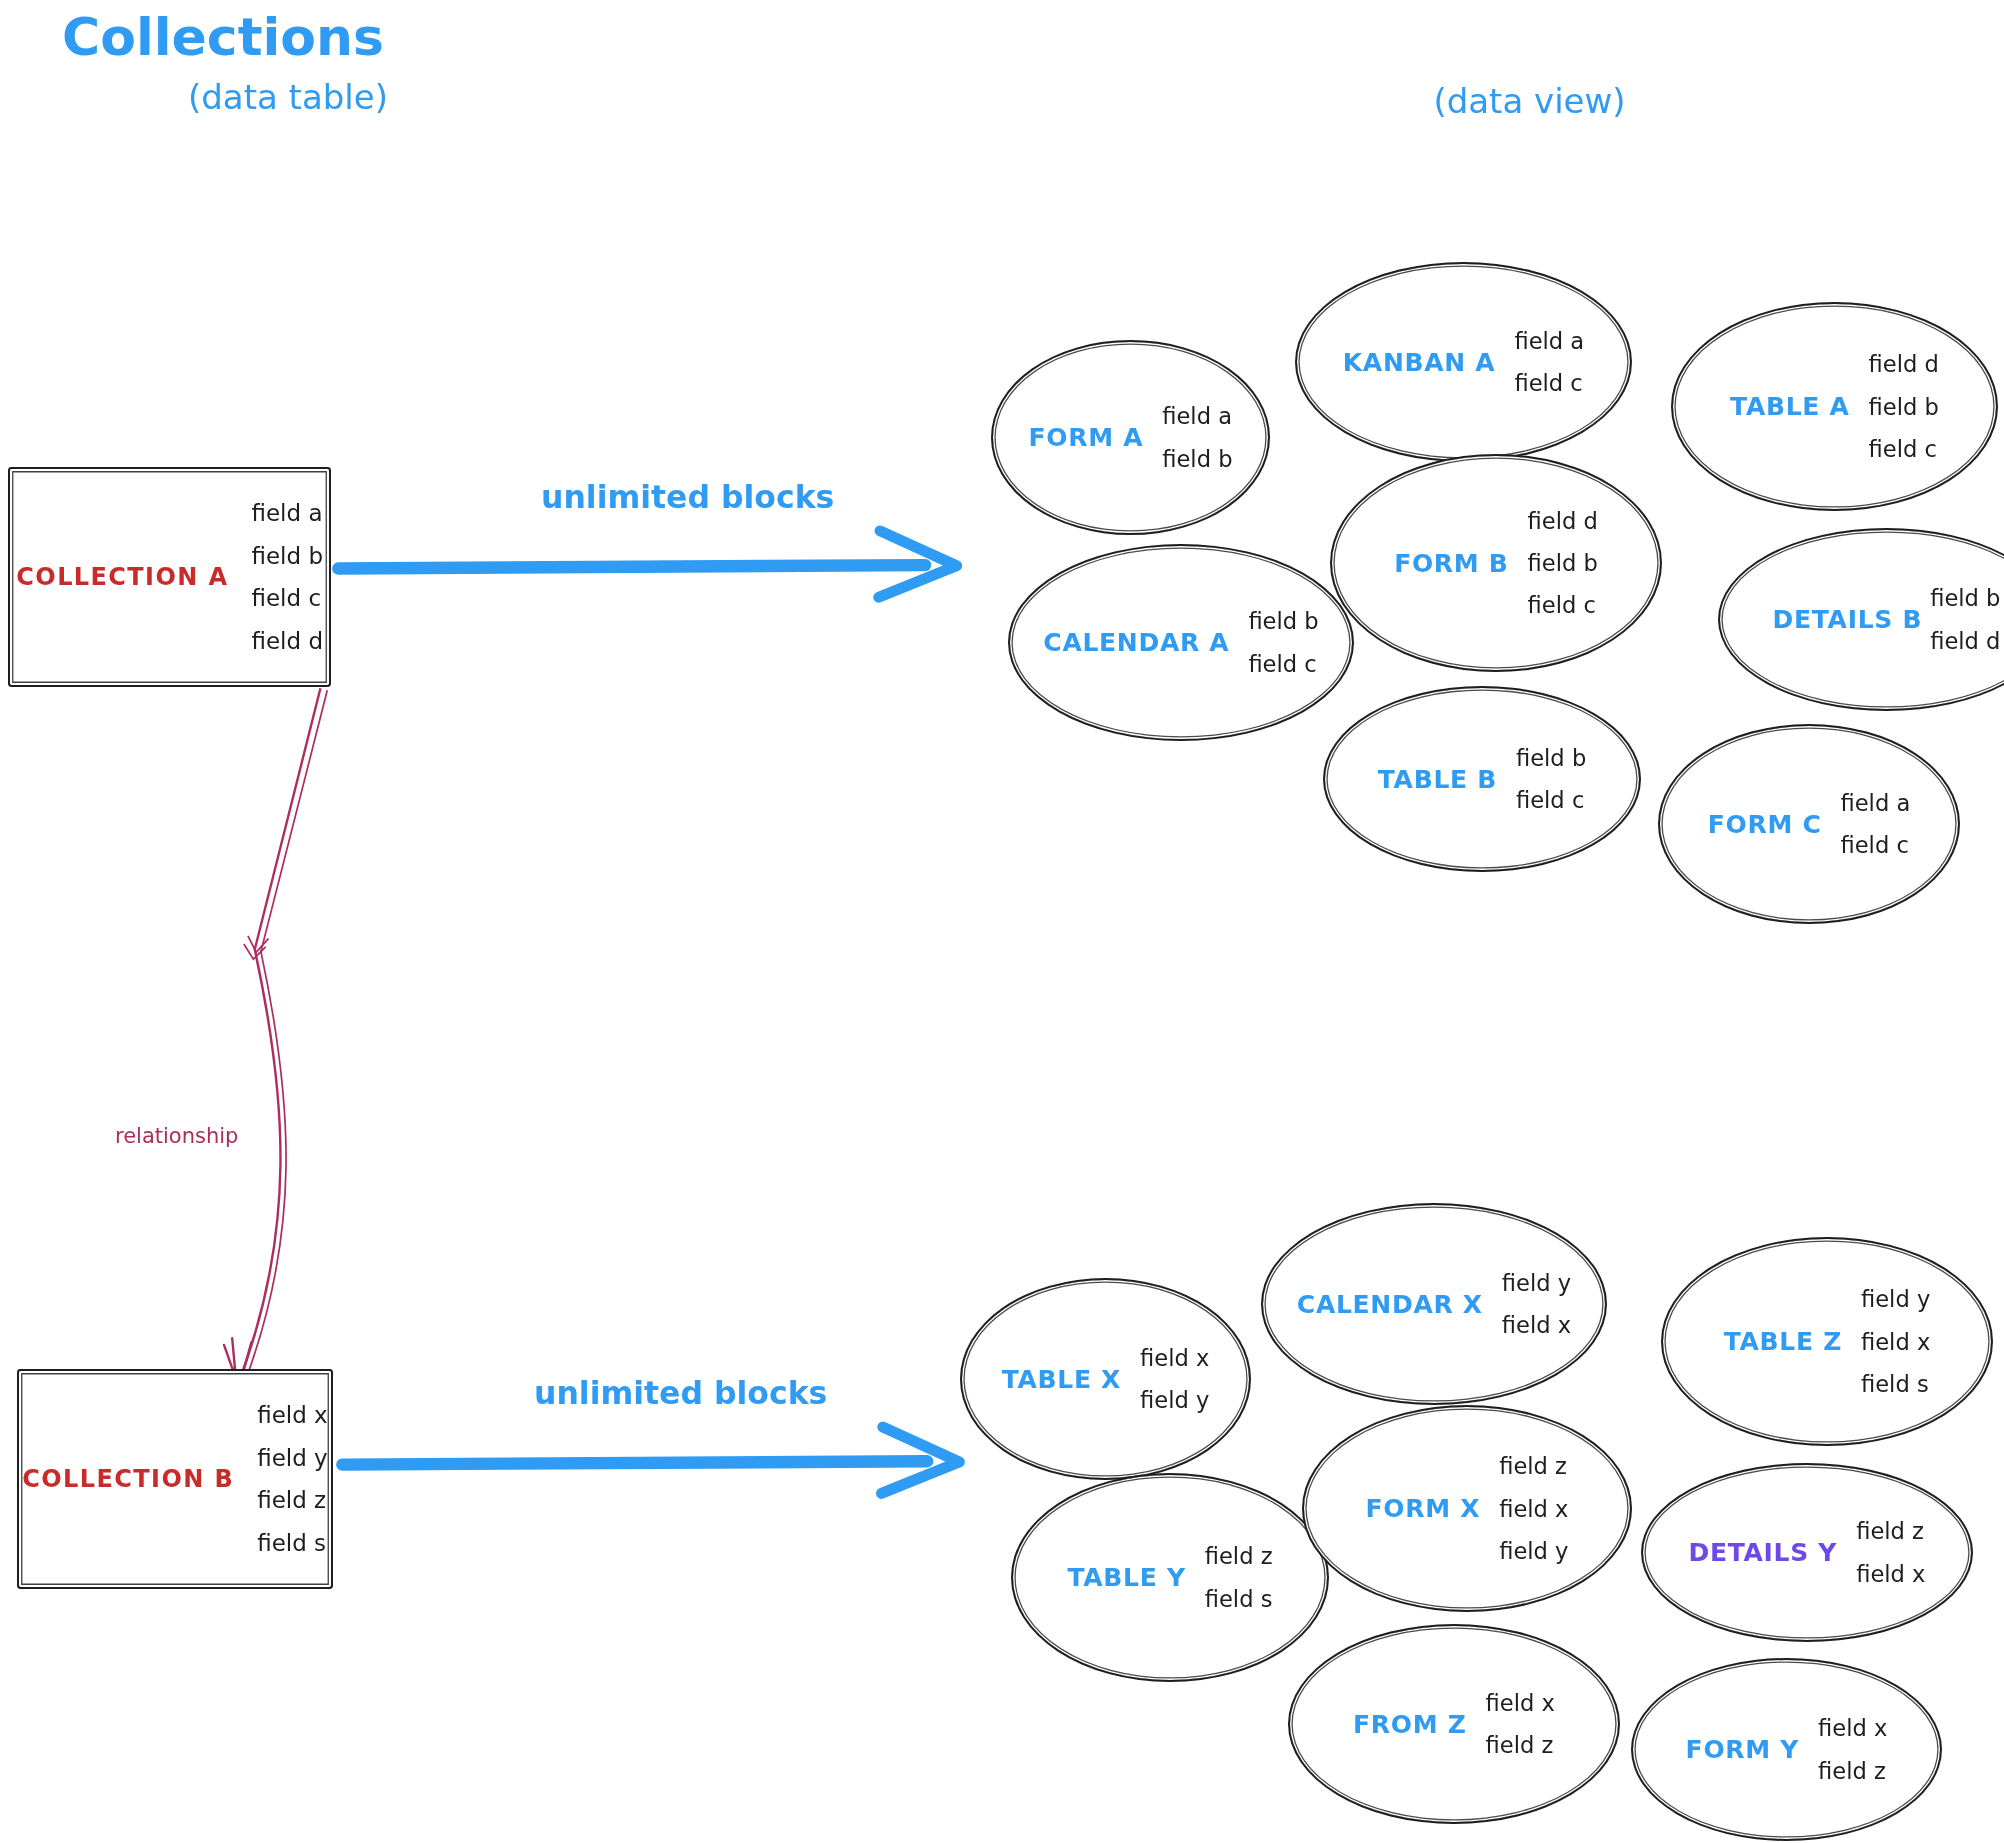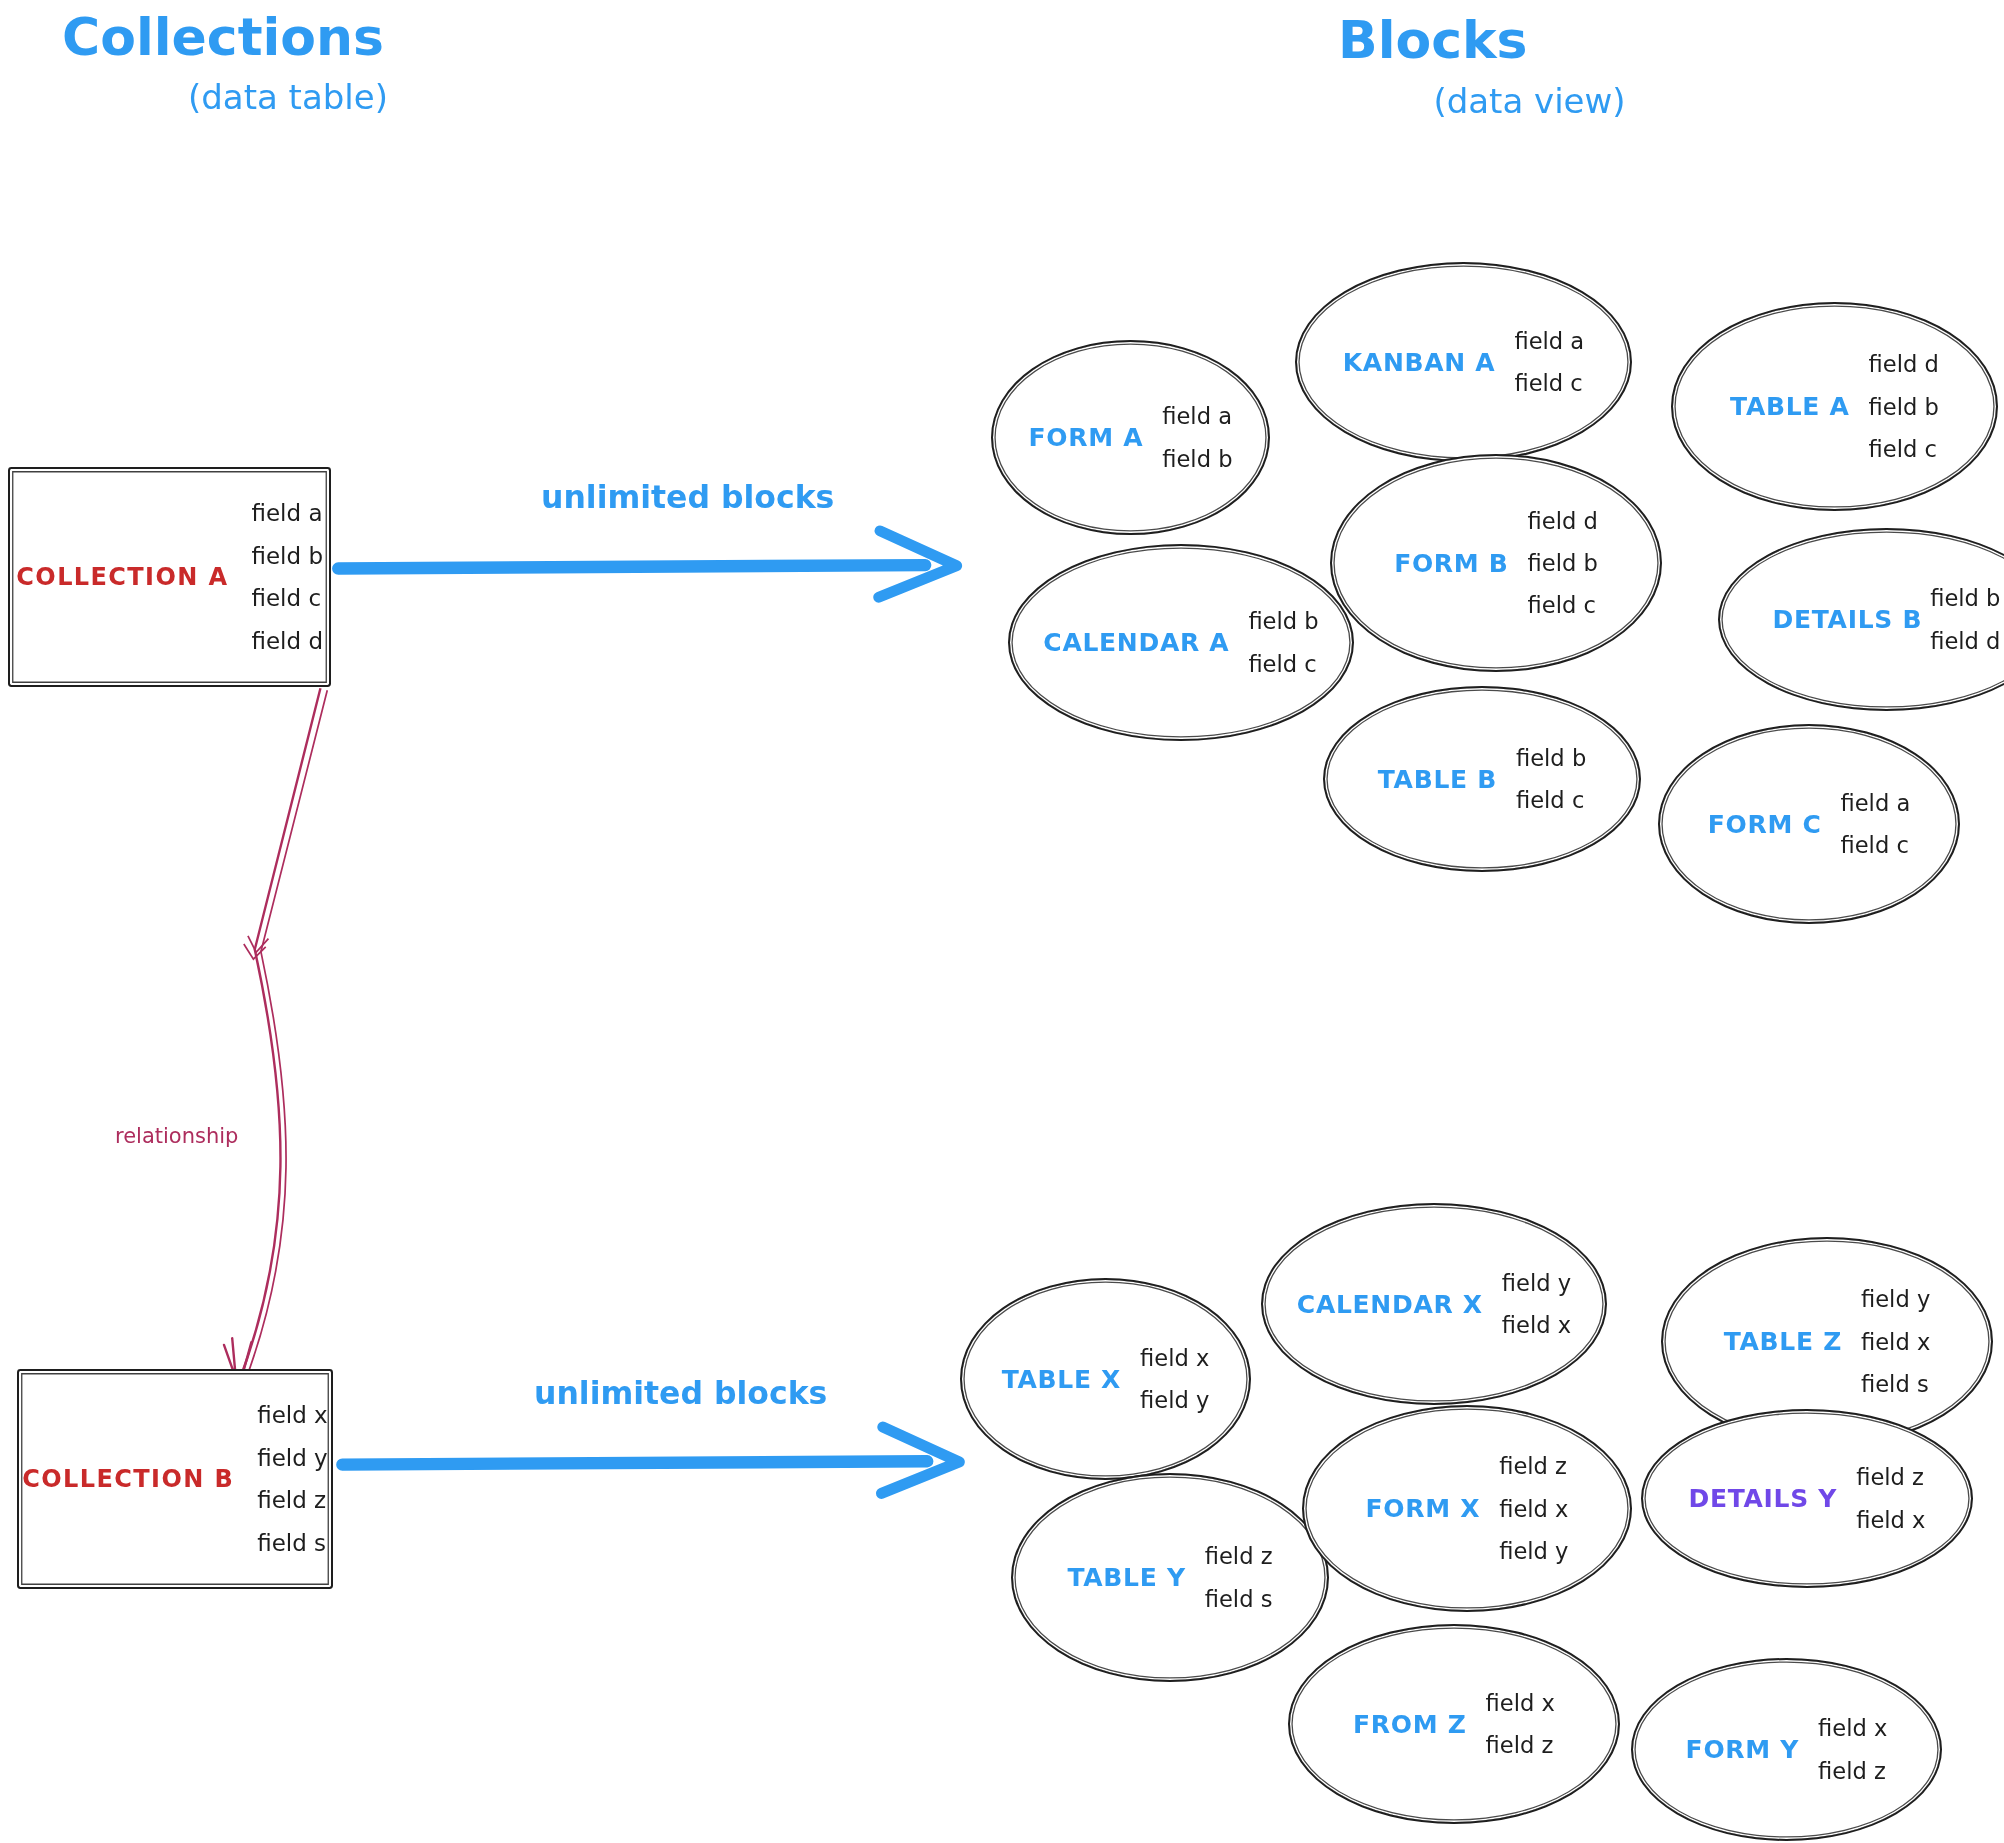--- a/index.html
+++ b/index.html
@@ -54,21 +54,20 @@
     <g>
       <path d="M468 1006 L372 1388 C420 1610 432 1800 348 2022" fill="none" stroke="#ad2d5d" stroke-width="3.5"></path>
       <path d="M478 1009 L381 1391 C428 1612 440 1802 356 2024" fill="none" stroke="#ad2d5d" stroke-width="2.5"></path>
       <path d="M327 1966 L349 2028 M367 1962 L349 2028 M339 1956 L345 2022" fill="none" stroke="#ad2d5d" stroke-width="3.5" stroke-linecap="round"></path>
       <path d="M362 1368 L374 1392 L392 1372 M356 1380 L370 1402 L388 1384" fill="none" stroke="#ad2d5d" stroke-width="2.5"></path>
     </g>
   </svg>
 
   <div class="title" style="left:62px;top:6.8px;width:452px;">Collections</div>
   <div class="subtitle" style="left:62px;top:77px;width:452px;">(data table)</div>
-  <div class="title" style="left:1338px;top:9.6px;width:383px;">Blocks</div>
   <div class="subtitle" style="left:1338px;top:81px;width:383px;">(data view)</div>
 
   <div class="collection-box" style="left:8.2px;top:467px;width:323px;height:220px;">
     <span class="clabel">COLLECTION A</span>
     <span class="cfields">
       <span>field a</span>
       <span>field b</span>
       <span>field c</span>
       <span>field d</span>
     </span>
@@ -189,21 +188,21 @@
 
   <div class="block" style="left:1302px;top:1405px;width:330px;height:207px;">
     <span class="blabel">FORM X</span>
     <span class="bfields">
       <span>field z</span>
       <span>field x</span>
       <span>field y</span>
     </span>
   </div>
 
-  <div class="block" style="left:1641px;top:1409px;width:332px;height:179px;">
+  <div class="block" style="left:1641px;top:1463px;width:332px;height:179px;">
     <span class="blabel purple">DETAILS Y</span>
     <span class="bfields">
       <span>field z</span>
       <span>field x</span>
     </span>
   </div>
 
   <div class="block" style="left:1288px;top:1624px;width:332px;height:200px;">
     <span class="blabel">FROM Z</span>
     <span class="bfields">

